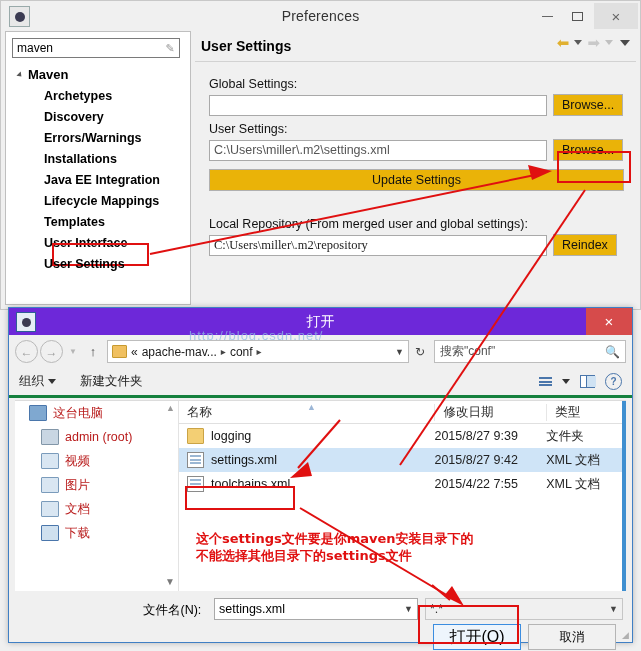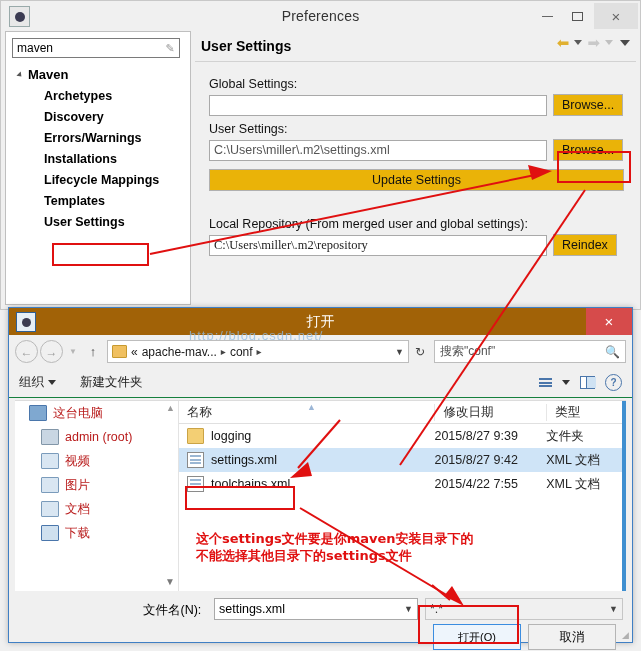--- a/index.html
+++ b/index.html
@@ -113,21 +113,21 @@
   #update-settings{margin-top:8px;min-width:96px;}
   #lr-label{margin-top:26px;}
 
   
   #open-dialog{
     position:absolute;left:8px;top:307px;width:625px;height:336px;
     background:#f0f0f0;border:1px solid #3f7fc4;box-sizing:border-box;
     box-shadow:0 0 6px rgba(0,0,0,.25);
   }
   #dlg-titlebar{
-    height:27px;background:#a16207;position:relative;display:flex;align-items:center;
+    height:27px;background:#6d28d9;position:relative;display:flex;align-items:center;
   }
   #dlg-icon{
     position:absolute;left:7px;top:4px;width:18px;height:18px;background:#e6eef6;
     border:1px solid #2f5f95;display:flex;align-items:center;justify-content:center;
   }
   #dlg-icon .dot{width:9px;height:9px;border-radius:50%;background:#3b3b52;}
   #dlg-title{width:100%;text-align:center;color:#fff;font-size:14px;}
   #watermark{
     position:absolute;left:180px;top:20px;font-size:13px;color:#8fbce4;
     letter-spacing:1px;white-space:nowrap;opacity:.75;
@@ -159,21 +159,21 @@
   #crumb-refresh{color:#444;font-size:12px;padding:0 4px;}
   #searchbox{
     width:192px;height:23px;border:1px solid #bdbdbd;background:#fff;
     display:flex;align-items:center;box-sizing:border-box;padding:0 5px;margin-left:3px;
   }
   #search-text{flex:1;font-size:12px;color:#555;}
   #search-icon{color:#666;font-size:12px;}
 
   #dlg-toolbar{
     position:absolute;left:0;top:60px;width:100%;height:30px;display:flex;align-items:center;
-    padding:0 10px;box-sizing:border-box;border-bottom:1px solid #15803d;
+    padding:0 10px;box-sizing:border-box;border-bottom:3px solid #15803d;
   }
   .tb-item{font-size:12.5px;color:#1a1a1a;display:flex;align-items:center;gap:4px;margin-right:24px;}
   .tb-caret{width:0;height:0;border-left:4px solid transparent;border-right:4px solid transparent;border-top:5px solid #333;}
   #tb-right{margin-left:auto;display:flex;align-items:center;gap:10px;}
   .tb-icon{color:#4f79a8;font-size:13px;display:flex;align-items:center;}
   #viewgrid{
     width:15px;height:13px;border:1.4px solid #4a76ab;box-sizing:border-box;position:relative;background:#fff;
   }
   #viewgrid:after{content:"";position:absolute;left:5px;top:0;bottom:0;width:9px;background:#cfe2f3;border-left:1.4px solid #4a76ab;}
   #helpicon{
@@ -233,21 +233,21 @@
   #fn-value{flex:1;font-size:12.5px;}
   .combo-caret{color:#444;font-size:9px;}
   #ft-combo{
     position:absolute;left:416px;top:4px;width:198px;height:22px;border:1px solid #c6c6c6;
     background:#f0f0f0;box-sizing:border-box;display:flex;align-items:center;padding:0 4px;
   }
   #ft-value{flex:1;font-size:12.5px;color:#333;}
   #btn-open{
     position:absolute;left:424px;top:30px;width:88px;height:26px;
     border:1px solid #3b8de0;background:#eef5fc;box-sizing:border-box;
-    display:flex;align-items:center;justify-content:center;font-size:11px;
+    display:flex;align-items:center;justify-content:center;font-size:16px;
   }
   #btn-cancel{
     position:absolute;left:519px;top:30px;width:88px;height:26px;
     border:1px solid #b5b5b5;background:#f1f1f1;box-sizing:border-box;
     display:flex;align-items:center;justify-content:center;font-size:12.5px;
   }
   #resize-grip{position:absolute;right:3px;bottom:2px;color:#b0b0b0;font-size:9px;}
 
   
   #annots{position:absolute;left:0;top:0;width:641px;height:651px;pointer-events:none;}
@@ -297,24 +297,30 @@
         <div class="tree-child">
             <span class="label">Discovery</span>
           </div>
         <div class="tree-child">
             <span class="label">Errors/Warnings</span>
           </div>
         <div class="tree-child">
             <span class="label">Installations</span>
           </div>
         <div class="tree-child">
+            <span class="label">Java EE Integration</span>
+          </div>
+        <div class="tree-child">
             <span class="label">Lifecycle Mappings</span>
           </div>
         <div class="tree-child">
             <span class="label">Templates</span>
+          </div>
+        <div class="tree-child">
+            <span class="label">User Interface</span>
           </div>
         <div class="tree-child selected">
             <span class="label">User Settings</span>
           </div>
       </div>
     </div>
 
     <div id="prefs-right">
       <div id="pane-header">
         <div id="pane-title">User Settings</div>

